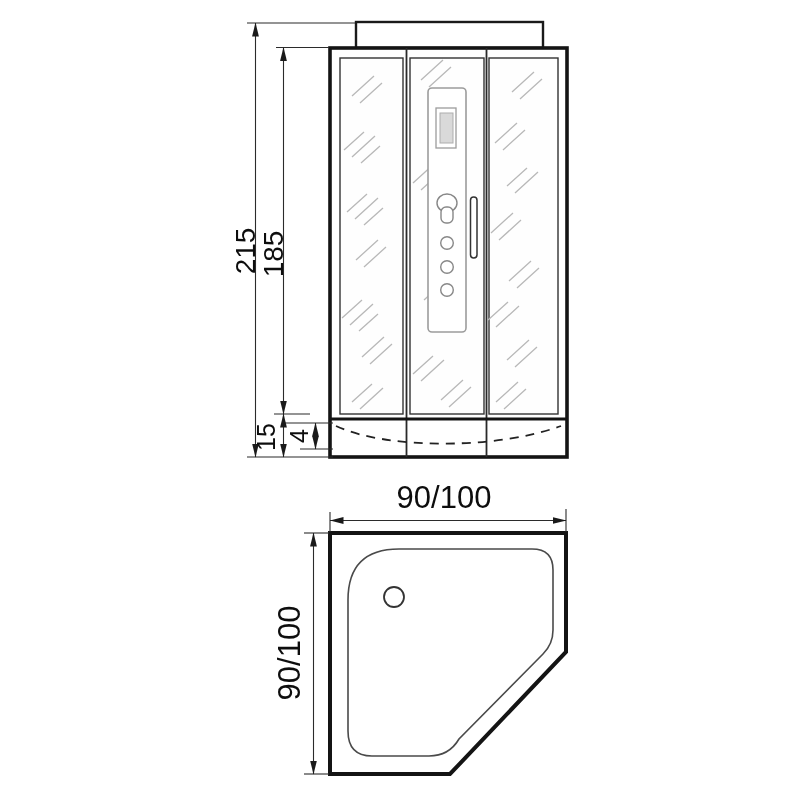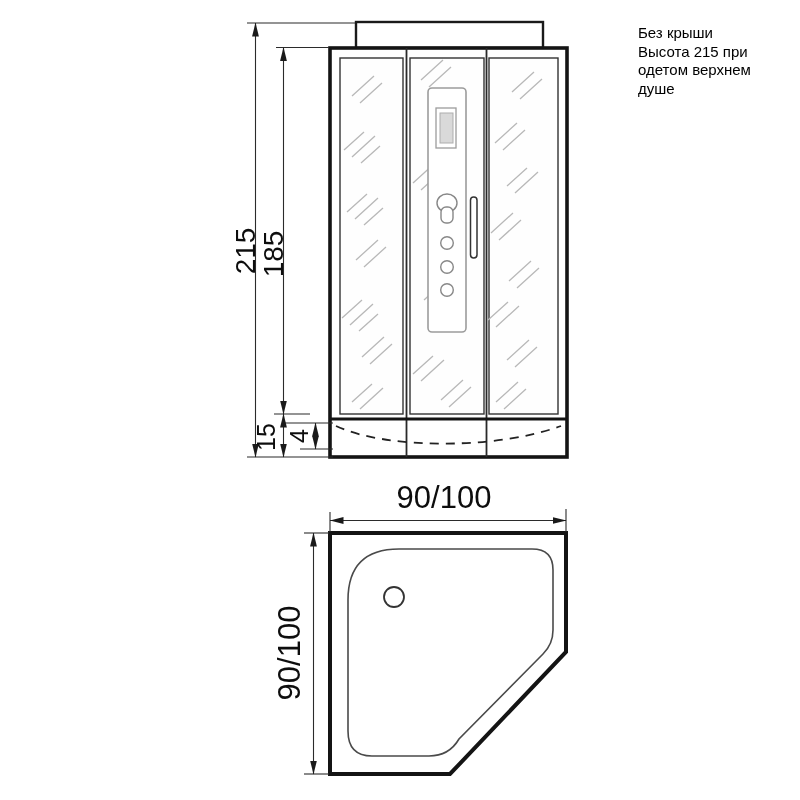--- a/index.html
+++ b/index.html
@@ -110,18 +110,14 @@
         <line x1="330" y1="520.5" x2="566" y2="520.5" marker-start="url(#arrow)" marker-end="url(#arrow)"></line>
         <line x1="304" y1="533" x2="329" y2="533"></line>
         <line x1="304" y1="774" x2="329" y2="774"></line>
         <line x1="313.5" y1="533" x2="313.5" y2="774" marker-start="url(#arrow)" marker-end="url(#arrow)"></line>
       </g>
       <text class="dimtext-big" x="444" y="508" text-anchor="middle">90/100</text>
       <text class="dimtext-big" transform="rotate(-90 289 653)" x="289" y="653" text-anchor="middle" dominant-baseline="central">90/100</text>
     </g>
   </svg>
 
-  <div class="note">Без крыши
-Высота 215 при
-одетом верхнем
-душе</div>
 
 </div>
 
 </body></html>

